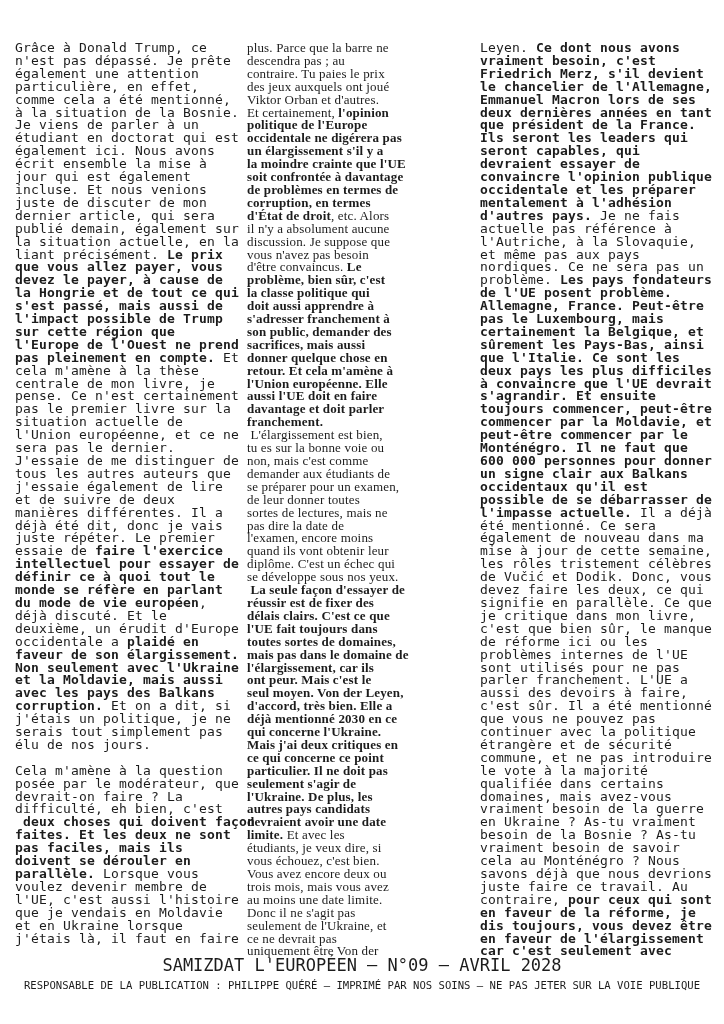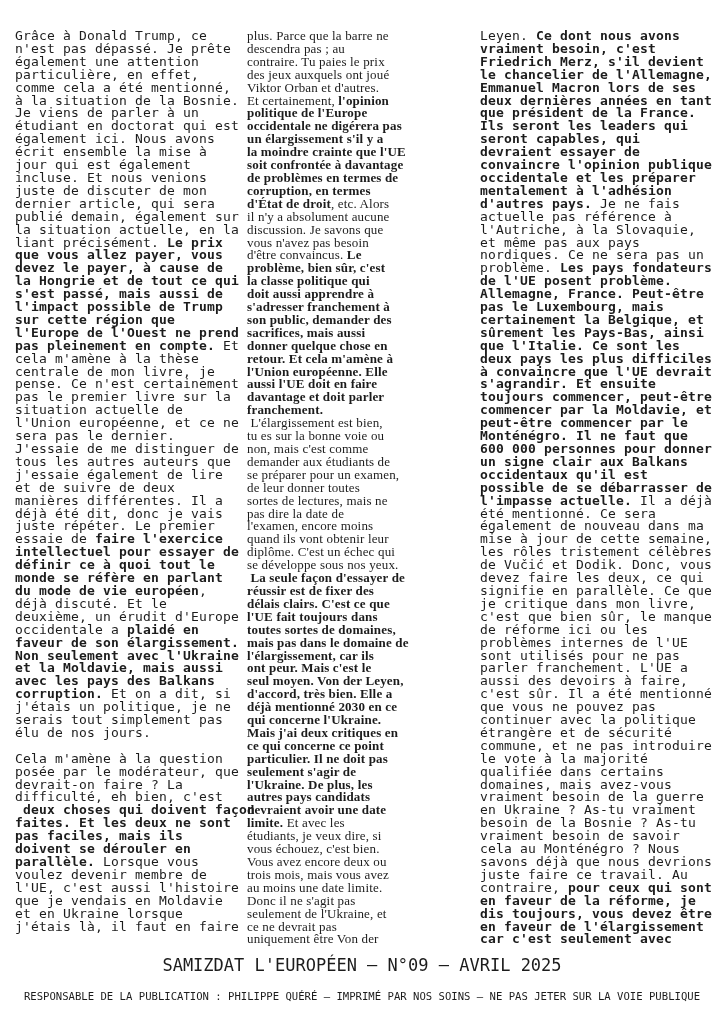--- a/index.html
+++ b/index.html
@@ -7,21 +7,21 @@
     width: 724px; height: 1024px;
     background: #ffffff;
     font-family: "DejaVu Sans Mono", "Liberation Mono", monospace;
     color: #1c1c1c;
     overflow: hidden;
     position: relative;
   }
   .page { position: absolute; inset: 0; background: #ffffff; }
   .columns {
     position: absolute;
-    left: 15px; top: 30px;
+    left: 15px; top: 42px;
     display: flex;
   }
   .col {
     white-space: pre;
     font-size: 13px;
     line-height: 12.9px;
     letter-spacing: 0.17px;
     font-weight: normal;
   }
   .col-0 { width: 232px; }
@@ -35,21 +35,21 @@
   }
   .footer-line {
     font-size: 17px;
     line-height: 17.6px;
     letter-spacing: 0;
     white-space: nowrap;
   }
   .imprint {
     font-size: 10.6px;
     line-height: 12px;
-    margin-top: 15px;
+    margin-top: 4px;
     white-space: nowrap;
   }
 </style>
 </head>
 <body>
 
 <div class="page">
 
   <div class="columns">
     <div class="col col-0"><span>Grâce à Donald Trump, ce
@@ -130,21 +130,21 @@
 Et certainement, </span><span class="b">l'opinion
 politique de l'Europe
 occidentale ne digérera pas
 un élargissement s'il y a
 la moindre crainte que l'UE
 soit confrontée à davantage
 de problèmes en termes de
 corruption, en termes
 d'État de droit</span><span>, etc. Alors
 il n'y a absolument aucune
-discussion. Je savons que
+discussion. Je suppose que
 vous n'avez pas besoin
 d'être convaincus. </span><span class="b">Le
 problème, bien sûr, c'est
 la classe politique qui
 doit aussi apprendre à
 s'adresser franchement à
 son public, demander des
 sacrifices, mais aussi
 donner quelque chose en
 retour. Et cela m'amène à
@@ -260,17 +260,17 @@
 savons déjà que nous devrions
 juste faire ce travail. Au
 contraire, </span><span class="b">pour ceux qui sont
 en faveur de la réforme, je
 dis toujours, vous devez être
 en faveur de l'élargissement
 car c'est seulement avec</span></div>
   </div>
 
   <div class="footer">
-    <div class="footer-line">SAMIZDAT L'EUROPÉEN — N°09 — AVRIL 2025</div>
+    <div class="footer-line">SAMIZDAT L'EUROPÉEN — N°09 — AVRIL 2028</div>
     <div class="imprint">RESPONSABLE DE LA PUBLICATION : PHILIPPE QUÉRÉ — IMPRIMÉ PAR NOS SOINS — NE PAS JETER SUR LA VOIE PUBLIQUE</div>
   </div>
 
 </div>
 
 </body></html>

